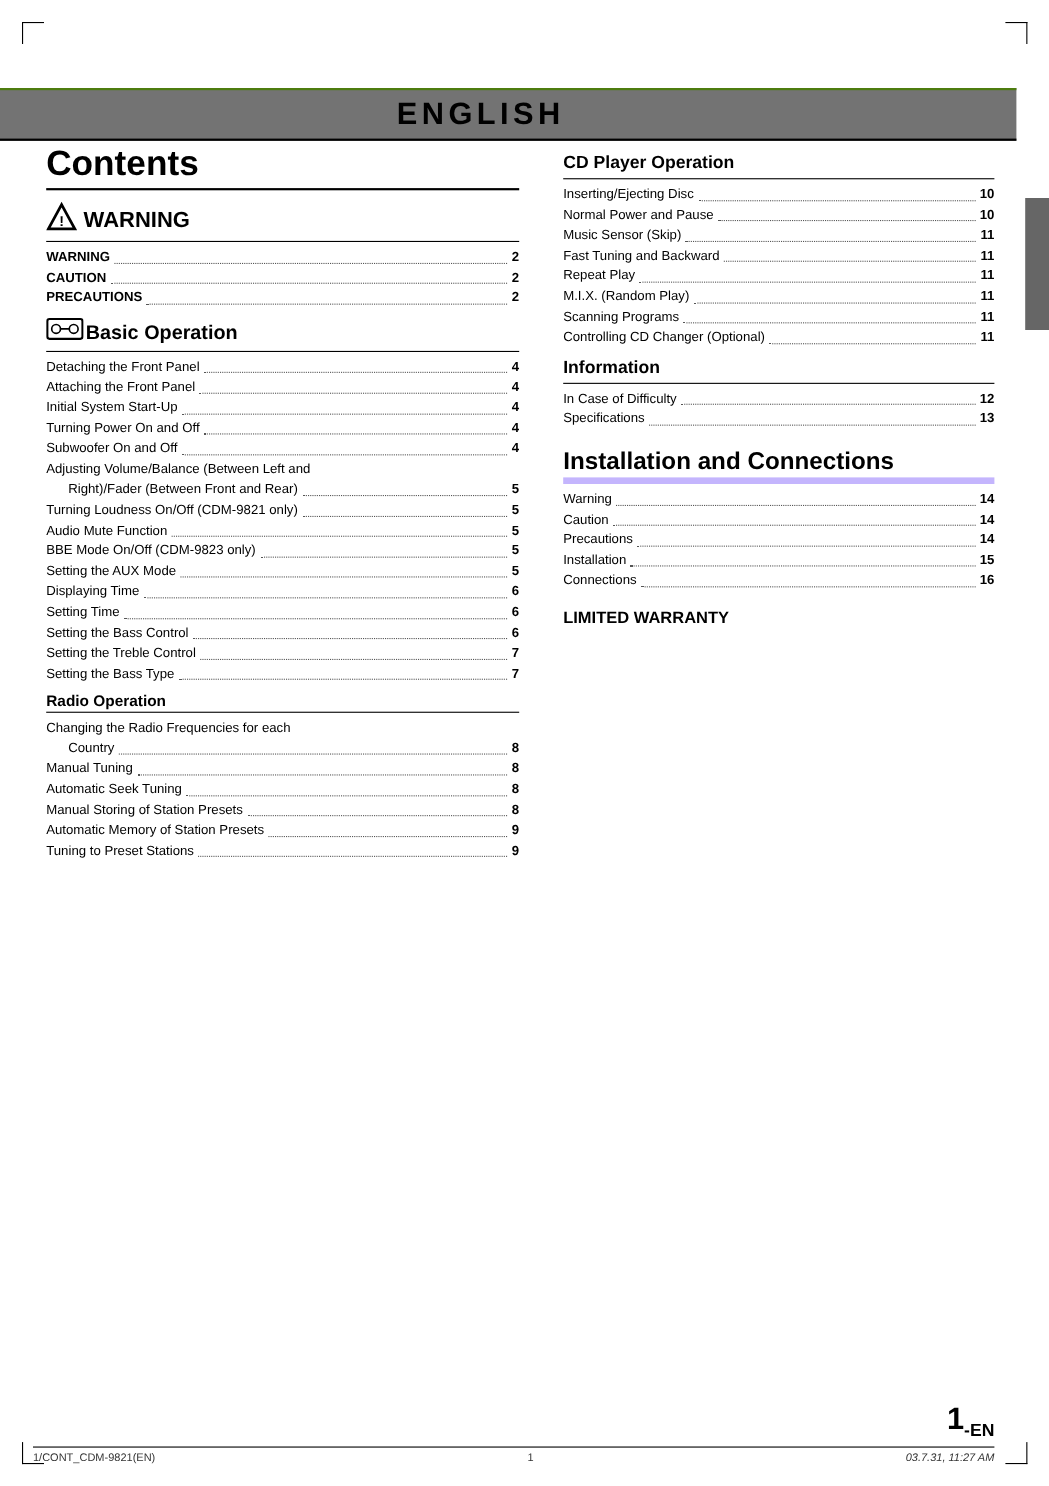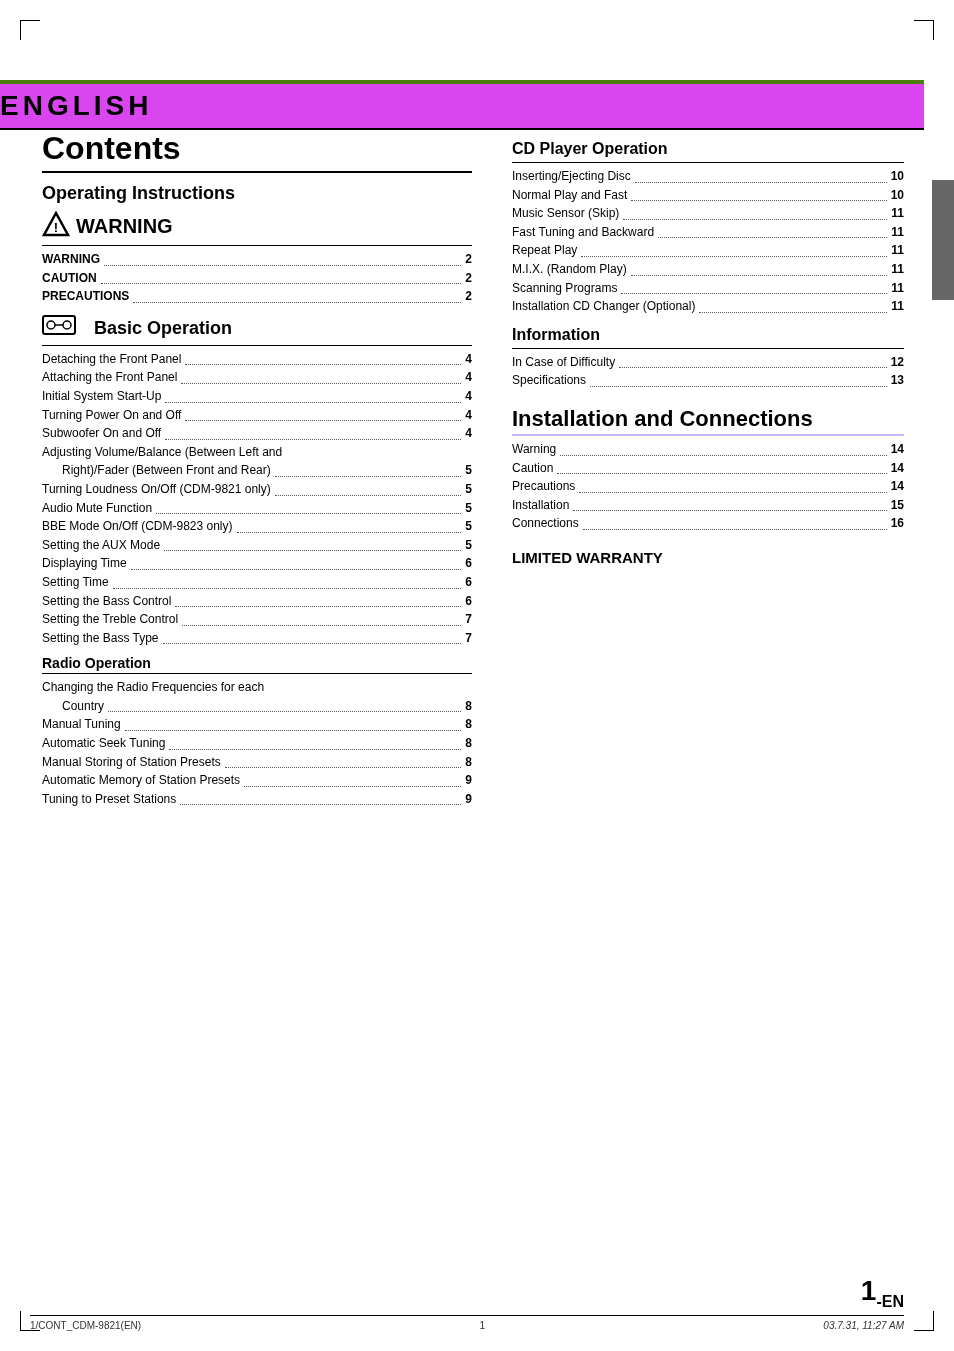--- a/index.html
+++ b/index.html
@@ -34,24 +34,24 @@
       height: 120px;
       background: #666;
     }
 
     
     .english-header {
       position: absolute;
       top: 80px;
       right: 30px;
       left: 0;
-      background: #d946ef;
-      border-top: 4px solid #4d7c0f;
+      background: #737373;
+      border-top: 2px solid #4d7c0f;
       border-bottom: 2px solid #000;
-      text-align: left;
+      text-align: center;
       padding: 6px 50px 6px 0;
     }
     .english-header-text {
       font-size: 28px;
       font-weight: bold;
       letter-spacing: 4px;
       color: #000;
     }
 
     
@@ -139,32 +139,32 @@
     .subsection-heading {
       font-size: 14px;
       font-weight: bold;
       margin-top: 8px;
       margin-bottom: 2px;
     }
 
     .basic-op-heading {
       display: flex;
       align-items: center;
-      gap: 18px;
+      gap: 2px;
       font-size: 18px;
       font-weight: bold;
       margin-top: 8px;
       margin-bottom: 2px;
     }
 
     
     .install-heading {
       font-size: 22px;
       font-weight: bold;
-      border-bottom: 2px solid #c4b5fd;
+      border-bottom: 6px solid #c4b5fd;
       margin-top: 16px;
       margin-bottom: 4px;
       padding-bottom: 2px;
     }
 
     
     .cd-heading {
       font-size: 16px;
       font-weight: bold;
       margin-bottom: 4px;
@@ -246,21 +246,20 @@
 
 <div class="english-header">
   <span class="english-header-text">ENGLISH</span>
 </div>
 
 <div class="main-content">
 
   <div class="left-col">
     <h1 class="page-title">Contents</h1>
 
-    <div class="section-heading">Operating Instructions</div>
 
     <div class="warning-heading">
       <span>
         <svg width="28" height="28" viewBox="0 0 28 28">
           <polygon points="14,3 26,25 2,25" fill="none" stroke="#000" stroke-width="2.5"></polygon>
           <text x="14" y="22" text-anchor="middle" font-size="13" font-weight="bold" fill="#000">!</text>
         </svg>
       </span>
       <span>WARNING</span>
     </div>
@@ -425,21 +424,21 @@
     <div class="cd-heading" style="margin-top: 10px;">CD Player Operation</div>
     <hr class="divider">
 
     <div>
       <div class="toc-item">
         <span>Inserting/Ejecting Disc</span>
         <span class="toc-dots"></span>
         <span class="toc-page">10</span>
       </div>
       <div class="toc-item">
-        <span>Normal Play and Fast</span>
+        <span>Normal Power and Pause</span>
         <span class="toc-dots"></span>
         <span class="toc-page">10</span>
       </div>
       <div class="toc-item">
         <span>Music Sensor (Skip)</span>
         <span class="toc-dots"></span>
         <span class="toc-page">11</span>
       </div>
       <div class="toc-item">
         <span>Fast Tuning and Backward</span>
@@ -455,21 +454,21 @@
         <span>M.I.X. (Random Play)</span>
         <span class="toc-dots"></span>
         <span class="toc-page">11</span>
       </div>
       <div class="toc-item">
         <span>Scanning Programs</span>
         <span class="toc-dots"></span>
         <span class="toc-page">11</span>
       </div>
       <div class="toc-item">
-        <span>Installation CD Changer (Optional)</span>
+        <span>Controlling CD Changer (Optional)</span>
         <span class="toc-dots"></span>
         <span class="toc-page">11</span>
       </div>
     </div>
 
     <div class="info-heading">Information</div>
     <hr class="divider">
     <div>
       <div class="toc-item">
         <span>In Case of Difficulty</span>

